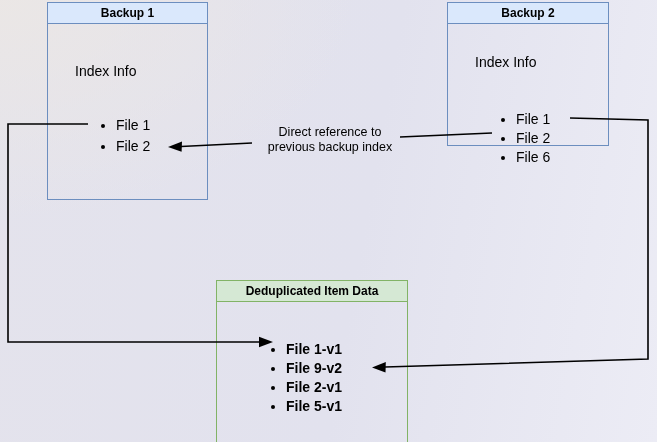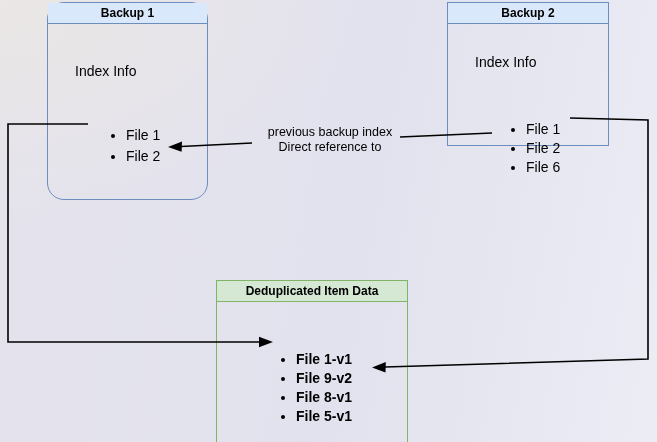--- a/index.html
+++ b/index.html
@@ -33,29 +33,29 @@
     border-bottom-color:var(--green-border, #82b366);
     background:var(--green-fill, #d5e8d4);
   }
   .subtitle {
     position:absolute;
     font-size:14px;
     white-space:nowrap;
   }
   ul.filelist {
     position:absolute;
-    margin:12px;
+    margin:2px;
     padding:0;
     list-style:disc;
     font-size:14px;
     width:100%;
     box-sizing:border-box;
   }
   ul.filelist li { white-space:nowrap; }
-  #backup1-box { left:47px; top:2px;  width:161px; height:198px;border-radius:17px; }
+  #backup1-box { left:47px; top:2px;  width:161px; height:198px; }
   #backup2-box { left:447px; top:2px; width:162px; height:144px; }
   #dedup-box   { left:216px; top:280px; width:192px; height:198px; }
 
   #backup1-box .subtitle { left:27px; top:60px; }
   #backup2-box .subtitle { left:27px; top:51px; }
 
   #backup1-list { top:110px; padding-left:66px; }
   #backup1-list li { line-height:21px; }
   #backup2-list { top:105px; padding-left:66px; }
   #backup2-list li { line-height:19px; }
@@ -106,28 +106,28 @@
       <li>File 2</li>
       <li>File 6</li>
     </ul>
   </div>
 
   <div class="box green" id="dedup-box">
     <div class="hdr">Deduplicated Item Data</div>
     <ul class="filelist" id="dedup-list">
       <li>File 1-v1</li>
       <li>File 9-v2</li>
-      <li>File 8-v1</li>
+      <li>File 2-v1</li>
       <li>File 5-v1</li>
     </ul>
   </div>
 
   <div id="direct-ref-label">
+    <div>Direct reference to</div>
     <div>previous backup index</div>
-    <div>Direct reference to</div>
   </div>
 
   <svg id="arrow-layer" viewBox="0 0 657 442" xmlns="http://www.w3.org/2000/svg">
 
     <path d="M 88 124 L 8 124 L 8 342 L 260 342"></path>
     <polygon points="273,342 259,336.8 259,347.2"></polygon>
 
     <path d="M 570 118 L 648 120 L 648 359 L 385 367"></path>
     <polygon points="372,367.5 385.8,362 385.5,372.5"></polygon>
 

